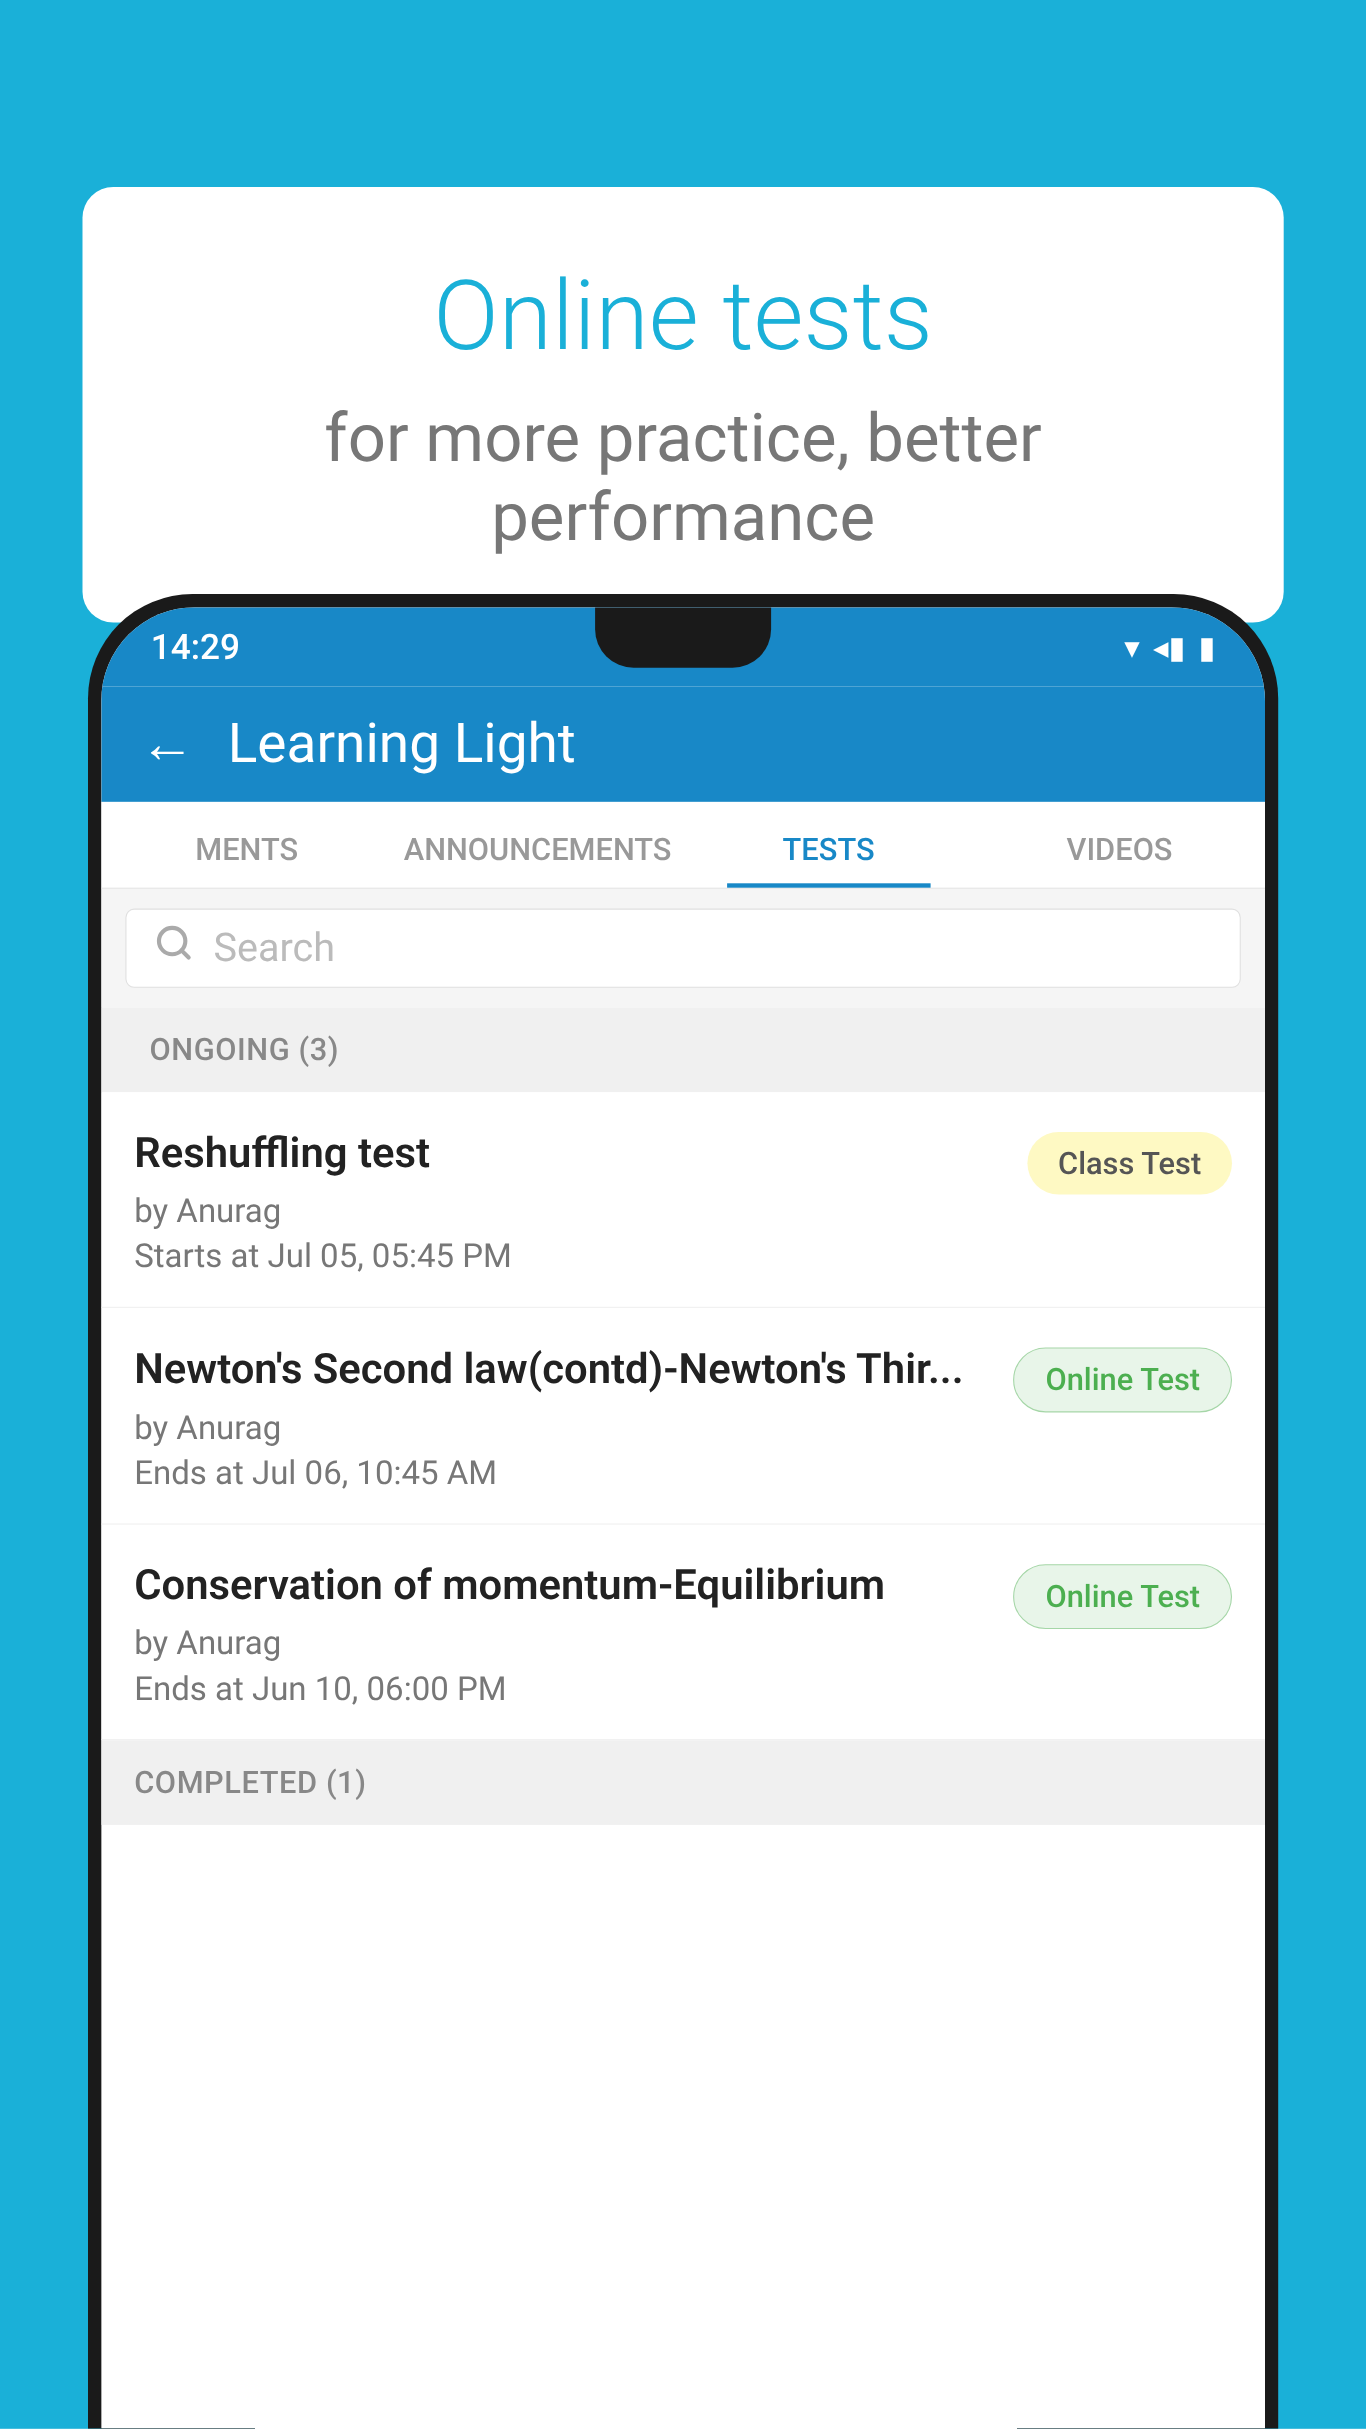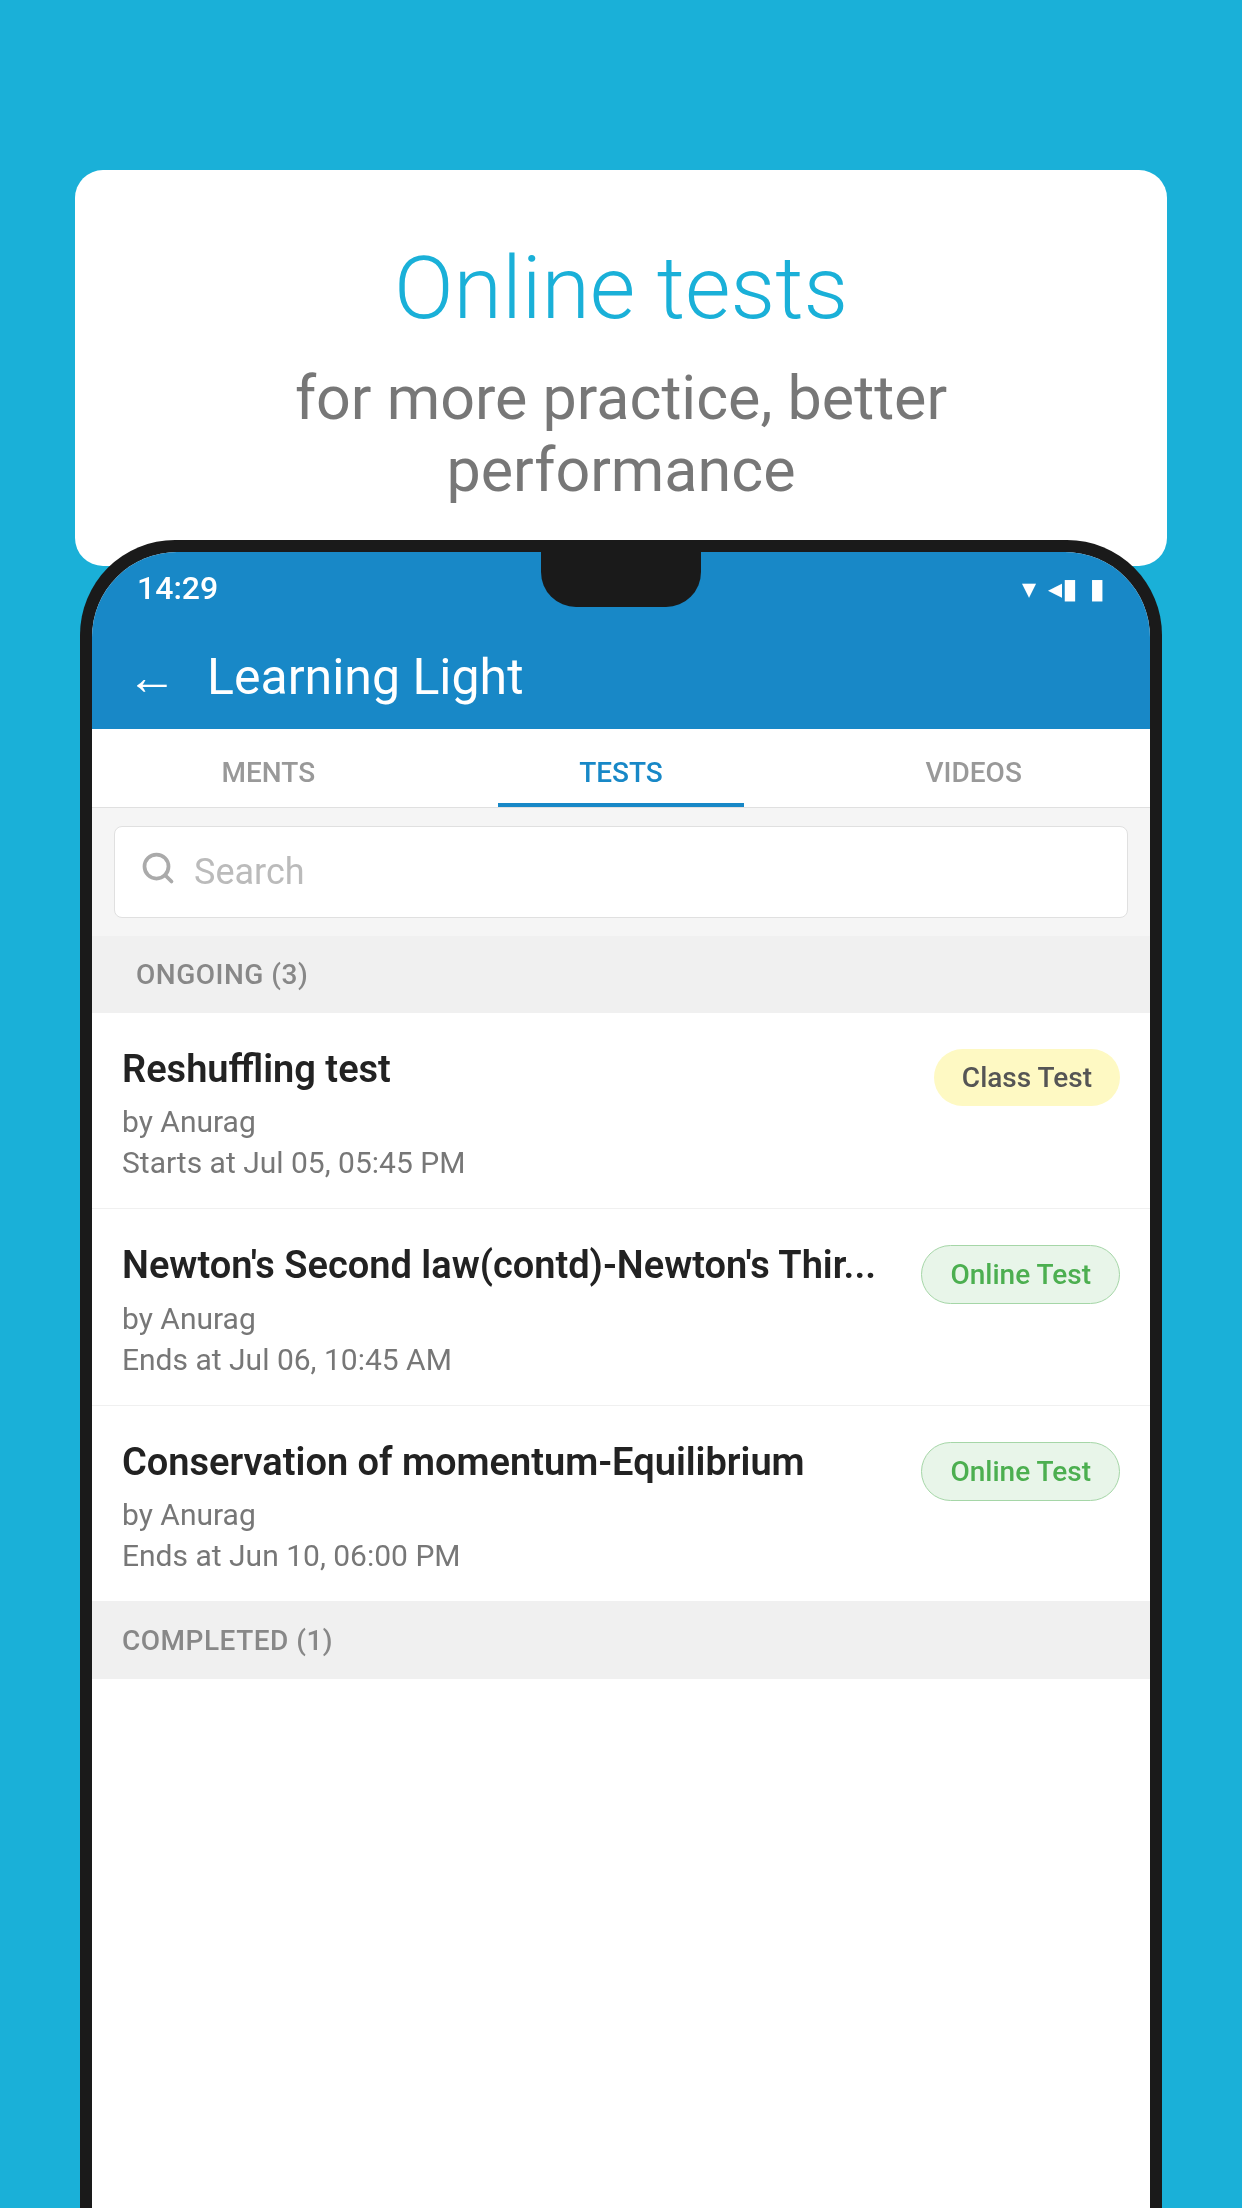--- a/index.html
+++ b/index.html
@@ -192,21 +192,21 @@
     
     .search-container {
       background: #f5f5f5;
       padding: 18px 22px;
     }
 
     .search-box {
       background: white;
       border: 1px solid #e0e0e0;
       border-radius: 8px;
-      height: 92px;
+      height: 72px;
       display: flex;
       align-items: center;
       padding: 0 25px;
       gap: 18px;
     }
 
     .search-icon-svg {
       color: #aaa;
       font-size: 38px;
     }
@@ -320,20 +320,23 @@
       </div>
 
       <div class="app-header">
         <span class="back-arrow">←</span>
         <span class="app-title">Learning Light</span>
       </div>
 
       <div class="tab-bar">
         <div class="tab-item">
           <span>MENTS</span>
+        </div>
+        <div class="tab-item">
+          <span>ANNOUNCEMENTS</span>
         </div>
         <div class="tab-item active">
           <span>TESTS</span>
         </div>
         <div class="tab-item">
           <span>VIDEOS</span>
         </div>
       </div>
 
       <div class="search-container">

